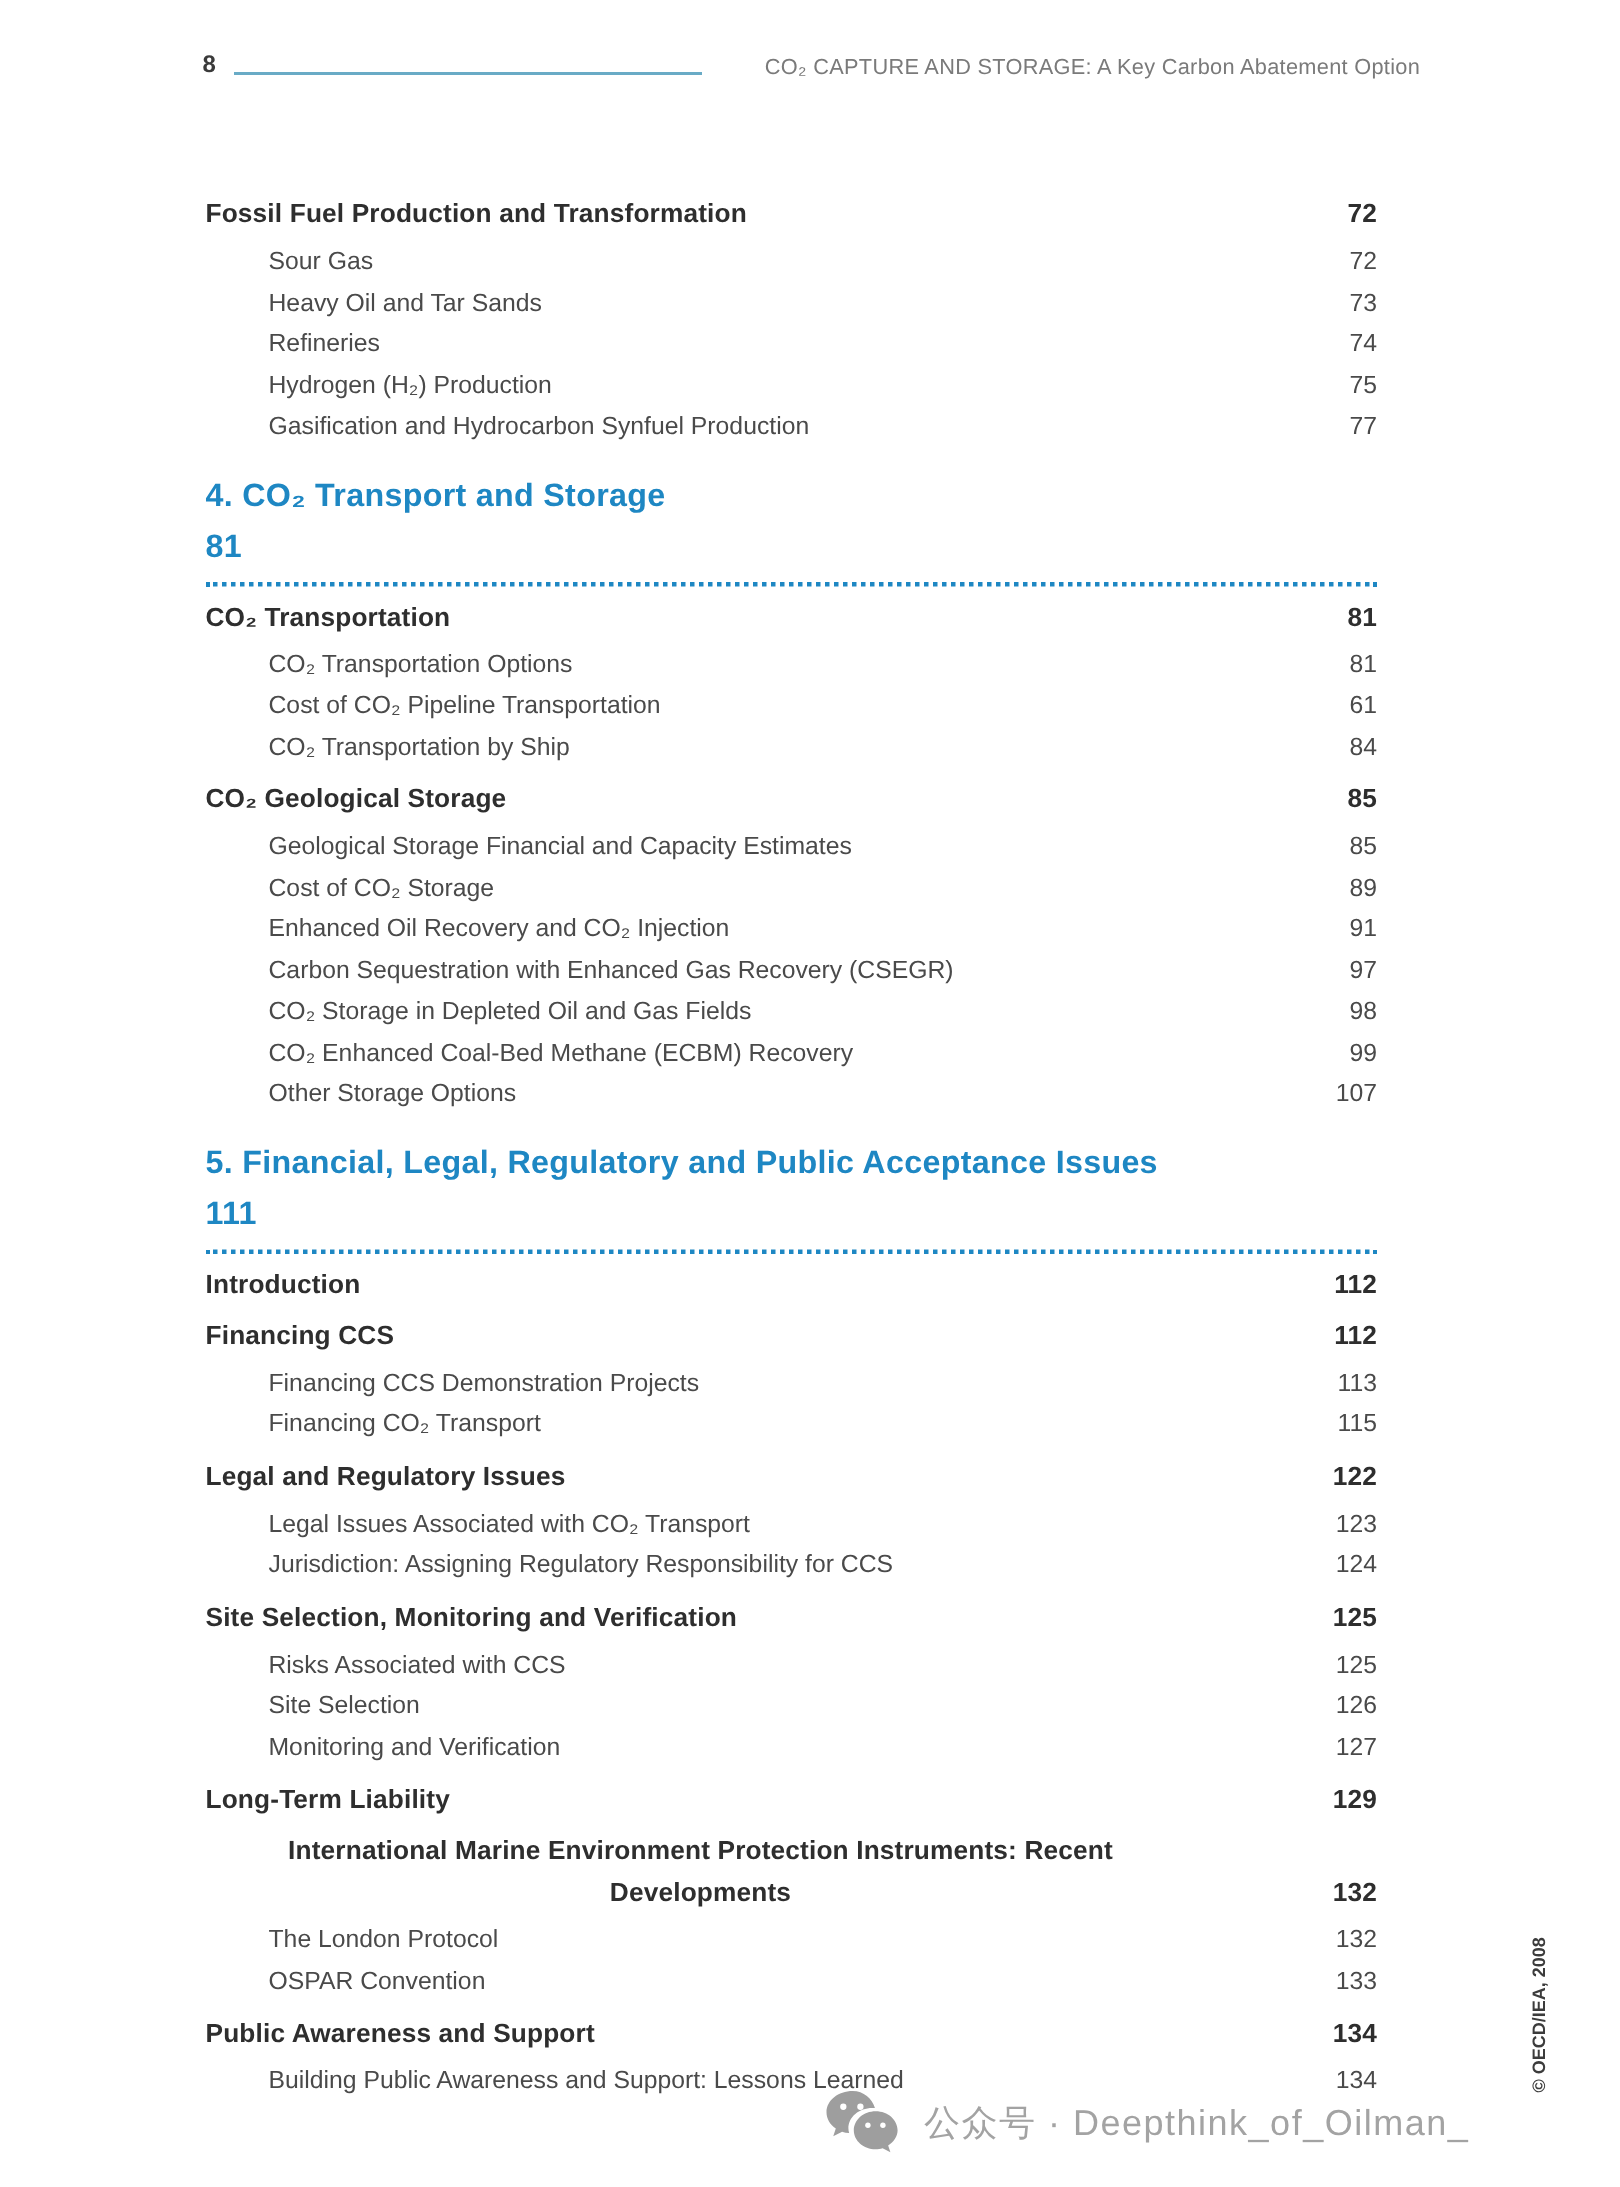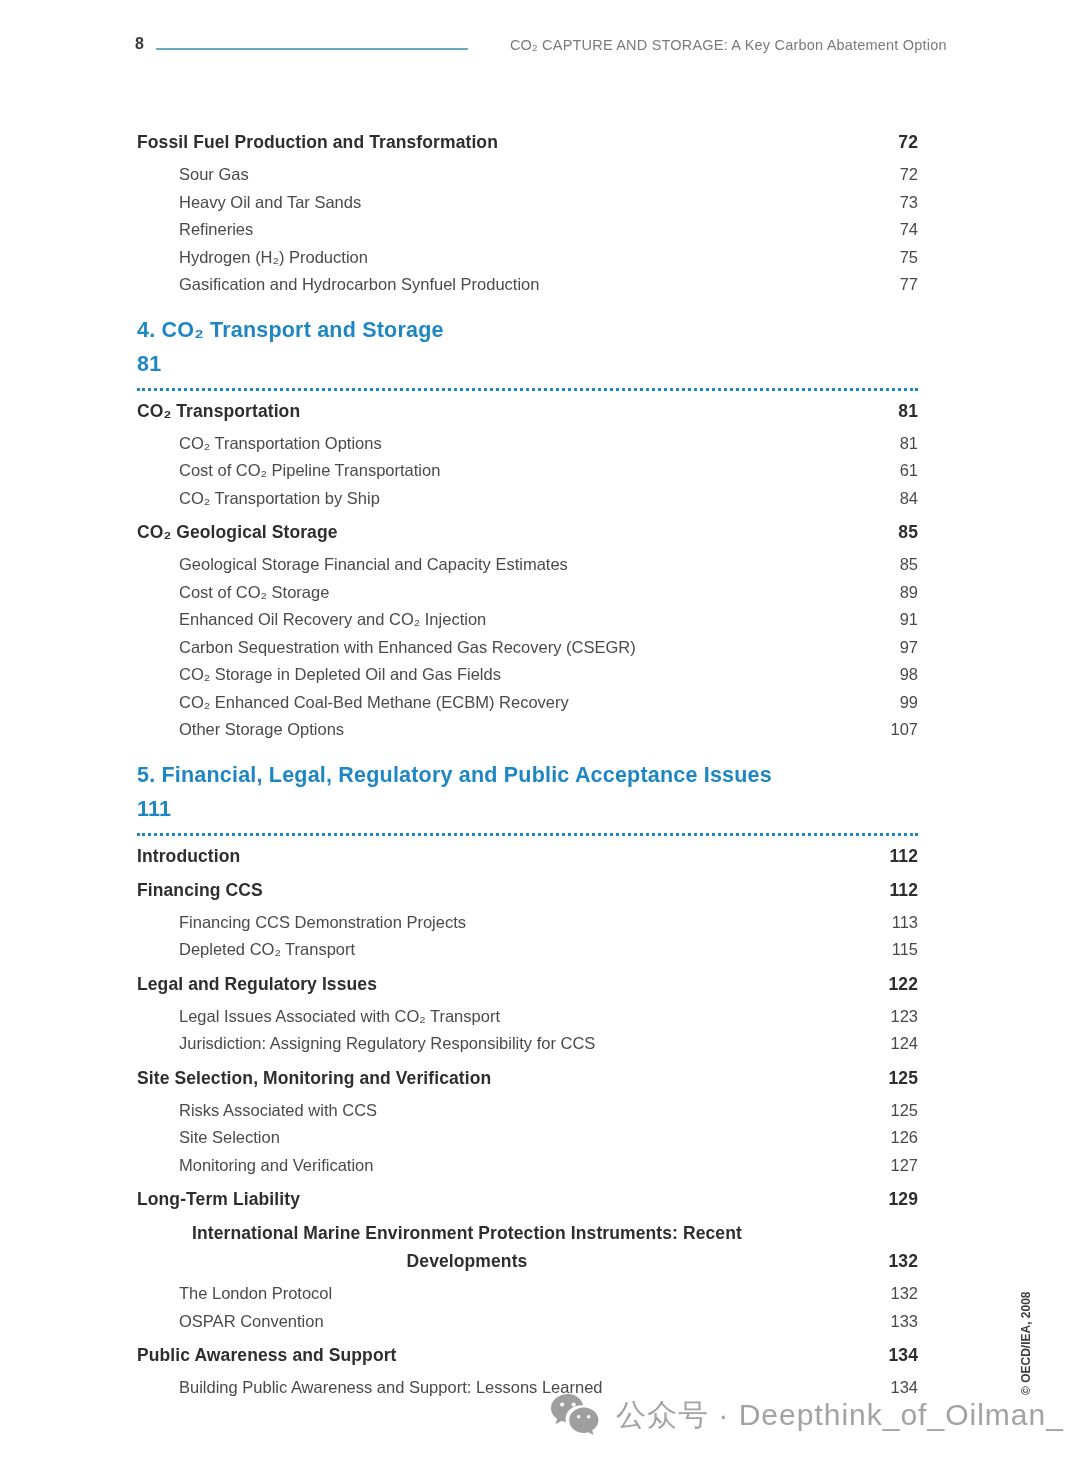--- a/index.html
+++ b/index.html
@@ -124,21 +124,21 @@
   .watermark {
     position: absolute;
     top: 1392px;
     left: 548px;
     display: flex;
     align-items: center;
     gap: 14px;
     color: #a3a3a3;
   }
   .watermark .wm-text {
-    font-size: 30px;
+    font-size: 24px;
     letter-spacing: 1px;
     white-space: nowrap;
   }
   .watermark svg { display: block; }
 </style>
 </head>
 <body>
 
 <div class="page">
 
@@ -235,21 +235,21 @@
       </div>
       <div class="row section">
         <span class="label">Financing CCS</span>
         <span class="pageno">112</span>
       </div>
       <div class="row sub">
         <span class="label">Financing CCS Demonstration Projects</span>
         <span class="pageno">113</span>
       </div>
       <div class="row sub">
-        <span class="label">Depleted CO₂ Transport</span>
+        <span class="label">Financing CO₂ Transport</span>
         <span class="pageno">115</span>
       </div>
       <div class="row section">
         <span class="label">Legal and Regulatory Issues</span>
         <span class="pageno">122</span>
       </div>
       <div class="row sub">
         <span class="label">Legal Issues Associated with CO₂ Transport</span>
         <span class="pageno">123</span>
       </div>

